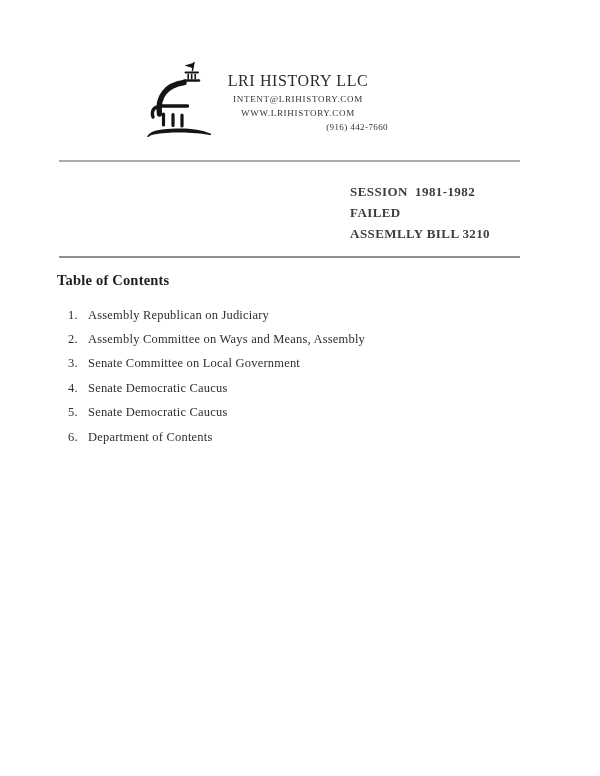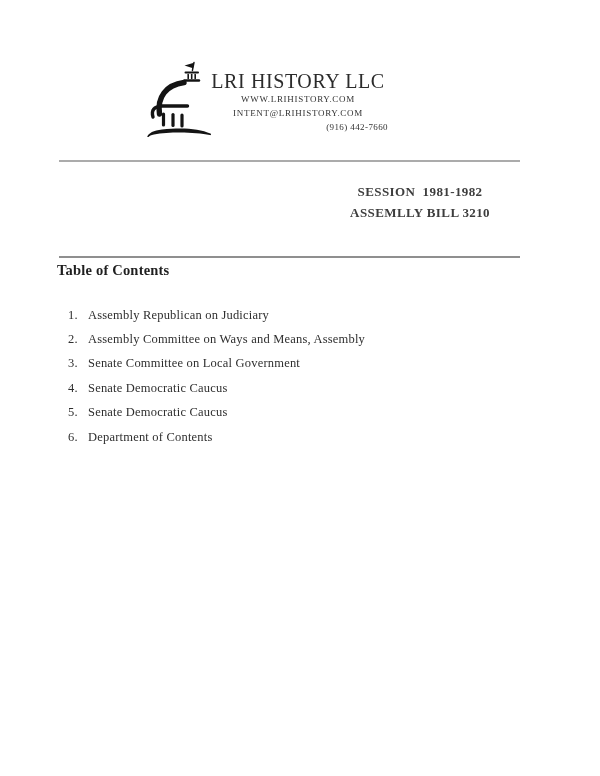--- a/index.html
+++ b/index.html
@@ -26,21 +26,21 @@
     height: 76px;
   }
   .letterhead-text {
     position: absolute;
     left: 208px;
     top: 70px;
     width: 180px;
     text-align: center;
   }
   .company {
-    font-size: 20px;
+    font-size: 16px;
     line-height: 22px;
     letter-spacing: 0.6px;
     color: #2b2b2b;
     white-space: nowrap;
   }
   .contact {
     font-size: 9px;
     line-height: 14px;
     letter-spacing: 0.7px;
     color: #333333;
@@ -56,37 +56,37 @@
     background: #a3a3a3;
   }
   .rule-top { top: 160px; height: 2px; background: #ababab; }
   .rule-bottom { top: 256px; height: 1.5px; background: #8f8f8f; }
 
   
   .session {
     position: absolute;
     top: 181px;
     right: 110px;
-    text-align: center;
+    text-align: left;
     margin-left: 16px;
   }
   .session-line {
     font-size: 13px;
     font-weight: bold;
     line-height: 21px;
     letter-spacing: 0.4px;
     color: #3d3d3d;
     white-space: pre; 
   }
 
   
   .toc-heading {
     position: absolute;
     left: 57px;
-    top: 262px;
+    top: 272px;
     margin: 0;
     font-size: 14.5px;
     font-weight: bold;
     letter-spacing: 0.2px;
     color: #1f1f1f;
   }
   .toc-list {
     position: absolute;
     left: 68px;
     top: 303px;
@@ -136,29 +136,30 @@
       <path d="M17.5,53 L17.5,64" stroke-width="3.2"></path>
       <path d="M27,53.5 L27,64.5" stroke-width="3.2"></path>
       <path d="M36,54 L36,65" stroke-width="3.2"></path>
 
       <path d="M1,77 C 1.5,72.5 7,69.5 16,68.5 C 36,66.2 53,67.5 64.5,72.5 C 65.6,73 65.2,74.4 63.8,74.1 C 50,71 24,70.5 8,73.5 C 4,74.3 2.5,75.5 1.8,77.2 Z" fill="#141414" stroke="none"></path>
     </g>
   </svg>
 
   <div class="letterhead-text">
     <div class="company">LRI HISTORY LLC</div>
+    <div class="contact email">INTENT@LRIHISTORY.COM</div>
     <div class="contact site">WWW.LRIHISTORY.COM</div>
-    <div class="contact email">INTENT@LRIHISTORY.COM</div>
     <div class="contact phone">(916) 442-7660</div>
   </div>
 
   <div class="rule rule-top"></div>
 
   <div class="session">
     <div class="session-line">SESSION  1981-1982</div>
+    <div class="session-line">FAILED</div>
     <div class="session-line">ASSEMLLY BILL 3210</div>
   </div>
 
   <div class="rule rule-bottom"></div>
 
   <h1 class="toc-heading">Table of Contents</h1>
 
   <ol class="toc-list">
     <li class="toc-item">
       <span class="toc-num">1.</span>

